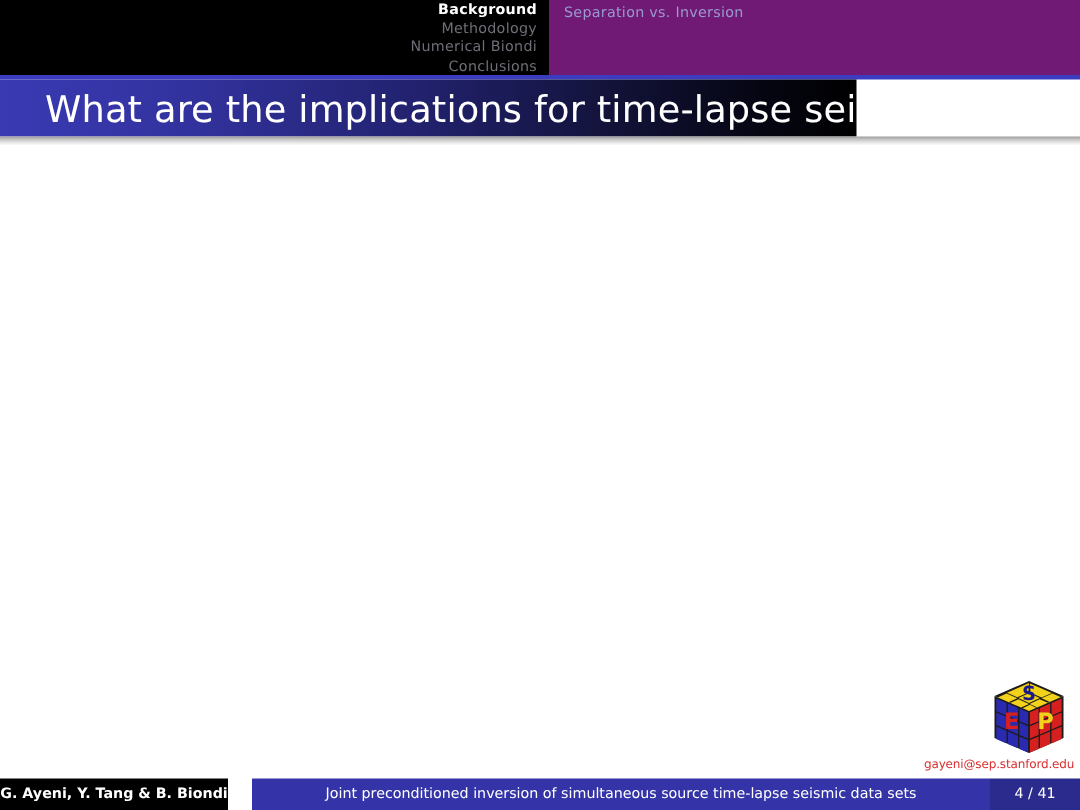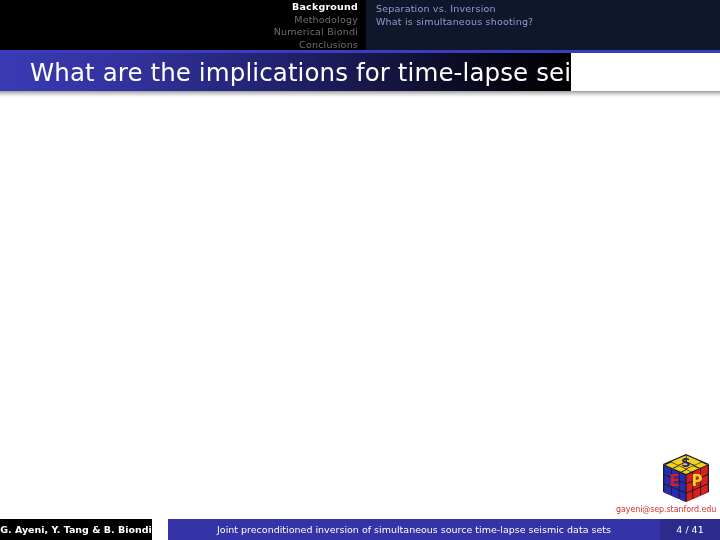--- a/index.html
+++ b/index.html
@@ -31,21 +31,21 @@
     box-sizing: border-box;
     padding: 1px 8px 0 0;
     display: flex;
     flex-direction: column;
     align-items: flex-end;
     justify-content: flex-start;
   }
   .nav-subsections {
     flex: 1;
     height: 50px;
-    background: #0f172a;
+    background: #701a75;
     box-sizing: border-box;
     padding: 3px 0 0 10px;
     display: flex;
     flex-direction: column;
     align-items: flex-start;
     justify-content: flex-start;
   }
   .nav-item {
     font-size: 9.5px;
     line-height: 12.6px;
@@ -173,21 +173,20 @@
 
 <div class="nav-header">
   <div class="nav-sections">
     <div class="nav-item active">Background</div>
     <div class="nav-item">Methodology</div>
     <div class="nav-item">Numerical Biondi</div>
     <div class="nav-item">Conclusions</div>
   </div>
   <div class="nav-subsections">
     <div class="nav-item">Separation vs. Inversion</div>
-    <div class="nav-item">What is simultaneous shooting?</div>
   </div>
 </div>
 
 <div class="title-sep"></div>
 <div class="title-bar">
   <div class="title-text">What are the implications for time-lapse seismic?</div>
 </div>
 <div class="title-shadow"></div>
 
 <div class="slide-body">

